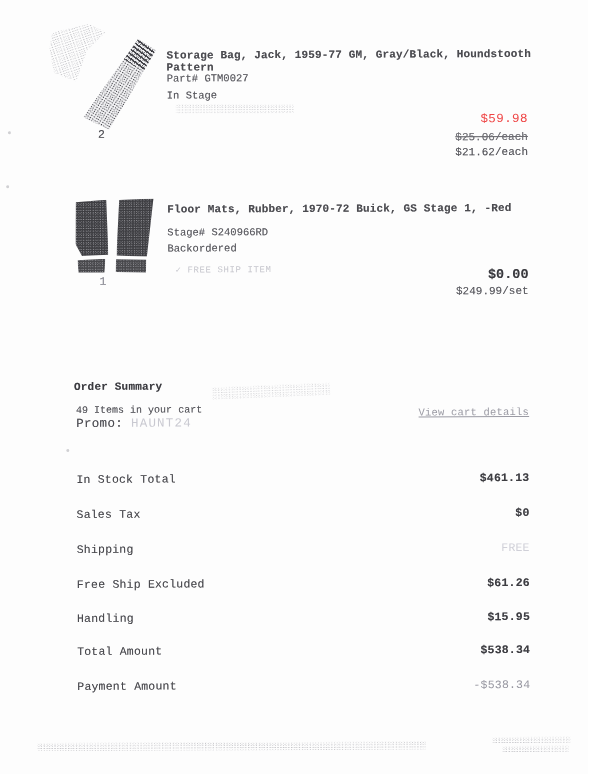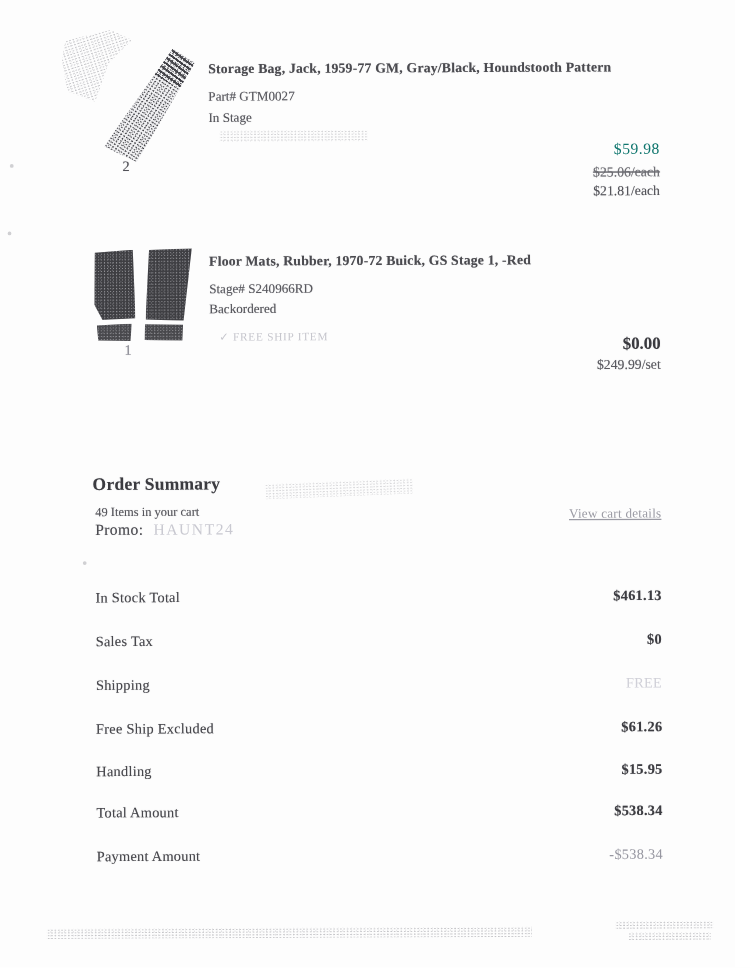--- a/index.html
+++ b/index.html
@@ -1,18 +1,18 @@
 <!DOCTYPE html>
 <html><head>
 <meta charset="utf-8">
 <style>
   html,body{margin:0;padding:0;}
   .page{
     position:relative;width:588px;height:774px;background:#fdfdfd;
-    font-family:Liberation Serif, serif;color:#4a4a4f;overflow:hidden;
+    font-family:Liberation Mono, monospace;color:#4a4a4f;overflow:hidden;
   }
   .tilt{position:absolute;inset:0;transform:rotate(-0.25deg);}
   .fuzz{text-shadow:0 0 0.6px rgba(90,90,96,.5);}
 
   
   .smudge{
     position:absolute;
     background-image:radial-gradient(rgba(125,125,133,.85) 0.55px, transparent 0.75px),
                      radial-gradient(rgba(160,160,168,.6) 0.5px, transparent 0.7px);
     background-size:2.7px 2.2px, 3.6px 2.9px;
@@ -58,28 +58,28 @@
   
   .item-title{position:absolute;left:168px;width:392px;font-size:11px;font-weight:700;
     color:#4b4b50;letter-spacing:.15px;}
   .item-part{position:absolute;left:168px;font-size:10.5px;color:#5a5a60;}
   .item-stock{position:absolute;left:168px;font-size:10.5px;color:#56565c;}
   .item-note-faint{position:absolute;left:176px;font-size:9px;color:#c6c6cd;
     letter-spacing:.6px;text-shadow:none;}
   .qty{position:absolute;font-size:11.5px;color:#515157;}
   .qty-faint{color:#90909a;}
   .price-block{position:absolute;right:59px;text-align:right;}
-  .line-total-faint{font-size:12.5px;color:#0f766e;letter-spacing:.4px;text-shadow:none;}
+  .line-total-faint{font-size:12.5px;color:#ef4444;letter-spacing:.4px;text-shadow:none;}
   .old-price{font-size:11px;color:#6e6e74;text-decoration:line-through;margin-top:5px;}
   .unit-price{font-size:11px;color:#54545a;margin-top:3px;}
   .line-total-bold{font-size:13.5px;font-weight:700;color:#3a3a3f;}
   .unit-price-2{font-size:11px;color:#5a5a60;margin-top:3px;margin-left:19px;}
 
   
-  .summary-heading{position:absolute;left:74px;top:380px;font-size:14px;font-weight:700;
+  .summary-heading{position:absolute;left:74px;top:380px;font-size:11px;font-weight:700;
     color:#3b3b40;letter-spacing:.2px;}
   .items-count{position:absolute;left:76px;top:404px;font-size:10px;color:#56565c;}
   .promo-row{position:absolute;left:76px;top:416px;font-size:12.5px;color:#4c4c52;letter-spacing:.3px;}
   .promo-code{color:#c9c9d1;letter-spacing:1.2px;margin-left:8px;text-shadow:none;}
   .view-cart{position:absolute;right:59px;top:407px;font-size:10.5px;color:#9b9ba4;
     text-decoration:underline;letter-spacing:.2px;cursor:pointer;text-shadow:none;}
 
   
   .total-row{position:absolute;left:76px;right:59px;display:flex;
     justify-content:space-between;align-items:baseline;font-size:11.5px;}
@@ -103,21 +103,21 @@
       <div class="bag"></div>
     </div>
     <div class="item-title" style="top:49px;">Storage Bag, Jack, 1959-77 GM, Gray/Black, Houndstooth Pattern</div>
     <div class="item-part" style="top:72px;">Part# GTM0027</div>
     <div class="item-stock" style="top:89px;">In Stage</div>
     <div class="smudge note-smudge-1"></div>
     <div class="qty" style="left:99px;top:127px;">2</div>
     <div class="price-block" style="top:113px;">
       <div class="line-total-faint">$59.98</div>
       <div class="old-price">$25.06/each</div>
-      <div class="unit-price">$21.81/each</div>
+      <div class="unit-price">$21.62/each</div>
     </div>
 
     <div class="thumb2">
       <div class="mat mat-left"></div>
       <div class="mat mat-right"></div>
       <div class="mat mat-sm-left"></div>
       <div class="mat mat-sm-right"></div>
     </div>
     <div class="item-title" style="top:203px;">Floor Mats, Rubber, 1970-72 Buick, GS Stage 1, -Red</div>
     <div class="item-part" style="top:226px;">Stage# S240966RD</div>

